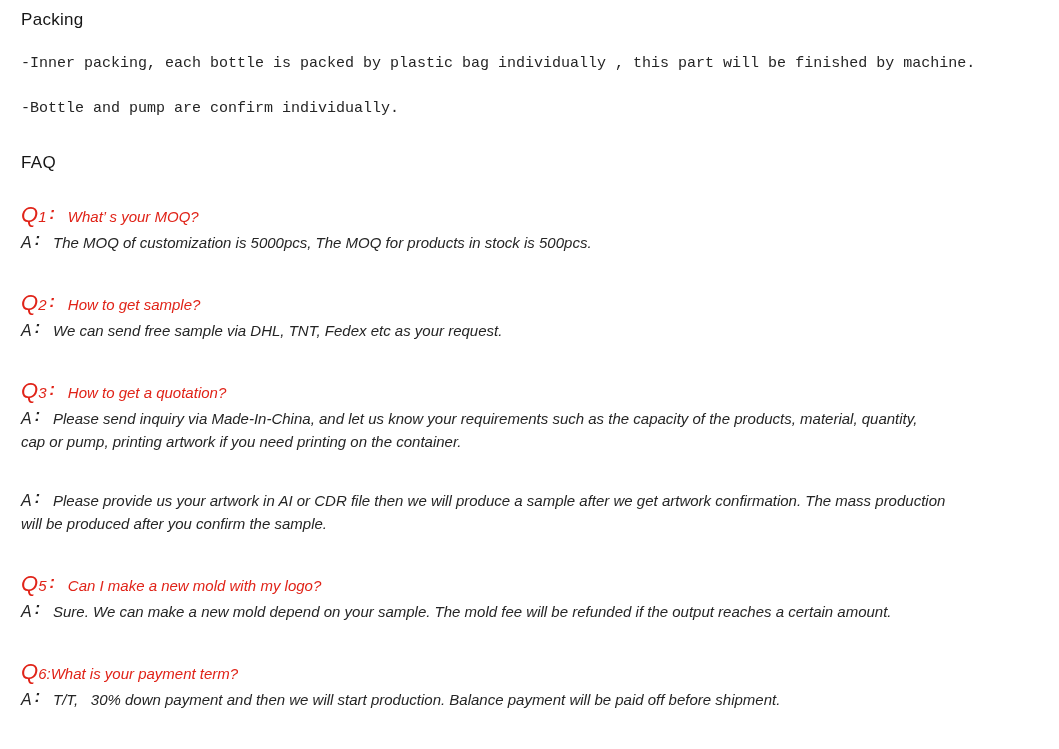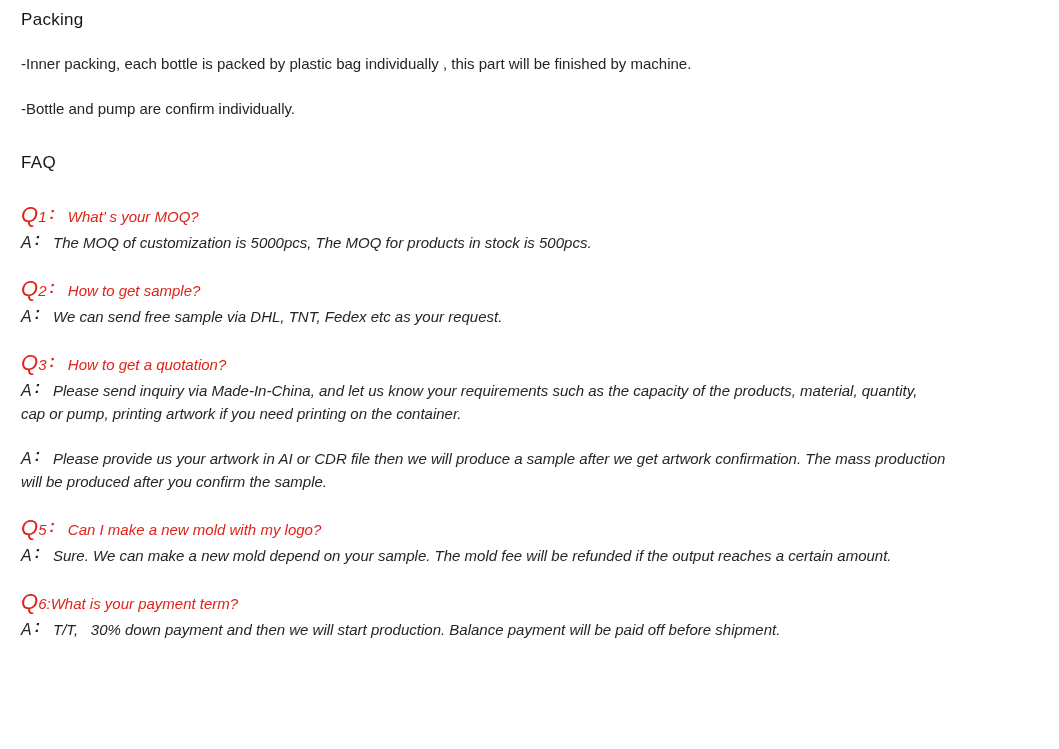--- a/index.html
+++ b/index.html
@@ -31,24 +31,25 @@
     line-height: 30px;
     letter-spacing: 0.3px;
   }
   h1.faq-heading { margin-top: 28px; }
   .packing-section p {
     font-size: 15px;
     line-height: 23px;
     margin: 22px 0 0 0;
     white-space: pre-wrap;
     color: var(--body-text);
+    font-family: Liberation Mono, monospace;
   }
   .packing-section p.first { margin-top: 17px; }
   .faq-list { margin: 0; padding: 0; font-style: italic; }
-  .faq-item { margin-top: 22px; }
+  .faq-item { margin-top: 36px; }
   .faq-item.first { margin-top: 24px; }
   .faq-q {
     line-height: 26px;
     color: var(--question-red);
     font-size: 15px;
   }
   .q-letter {
     font-size: 22px;
     line-height: 26px;
   }

